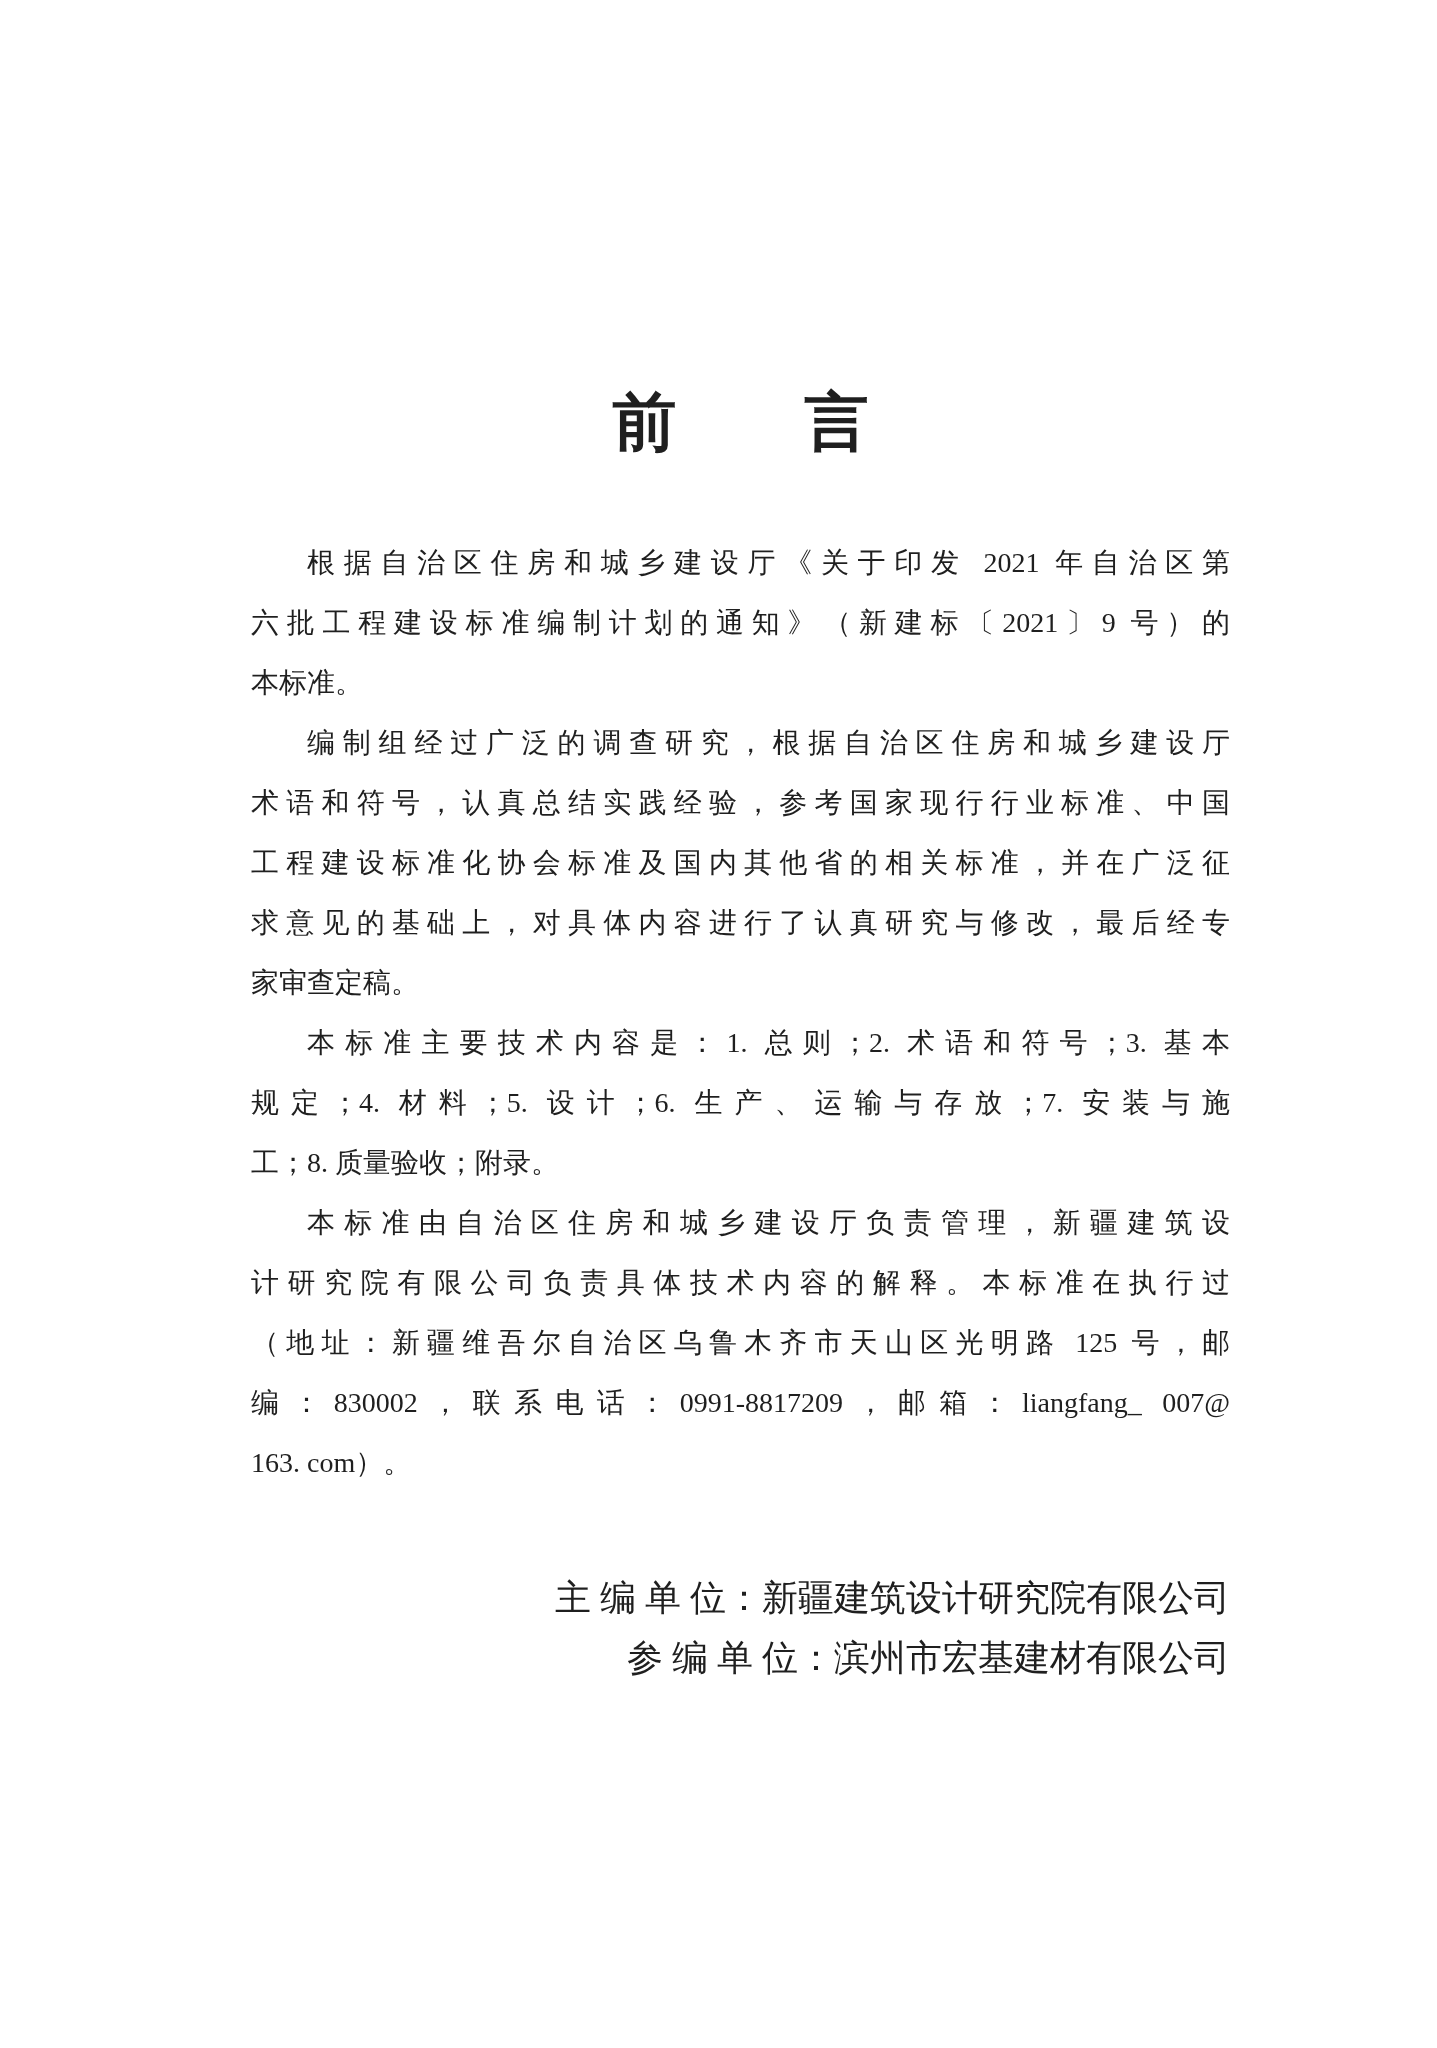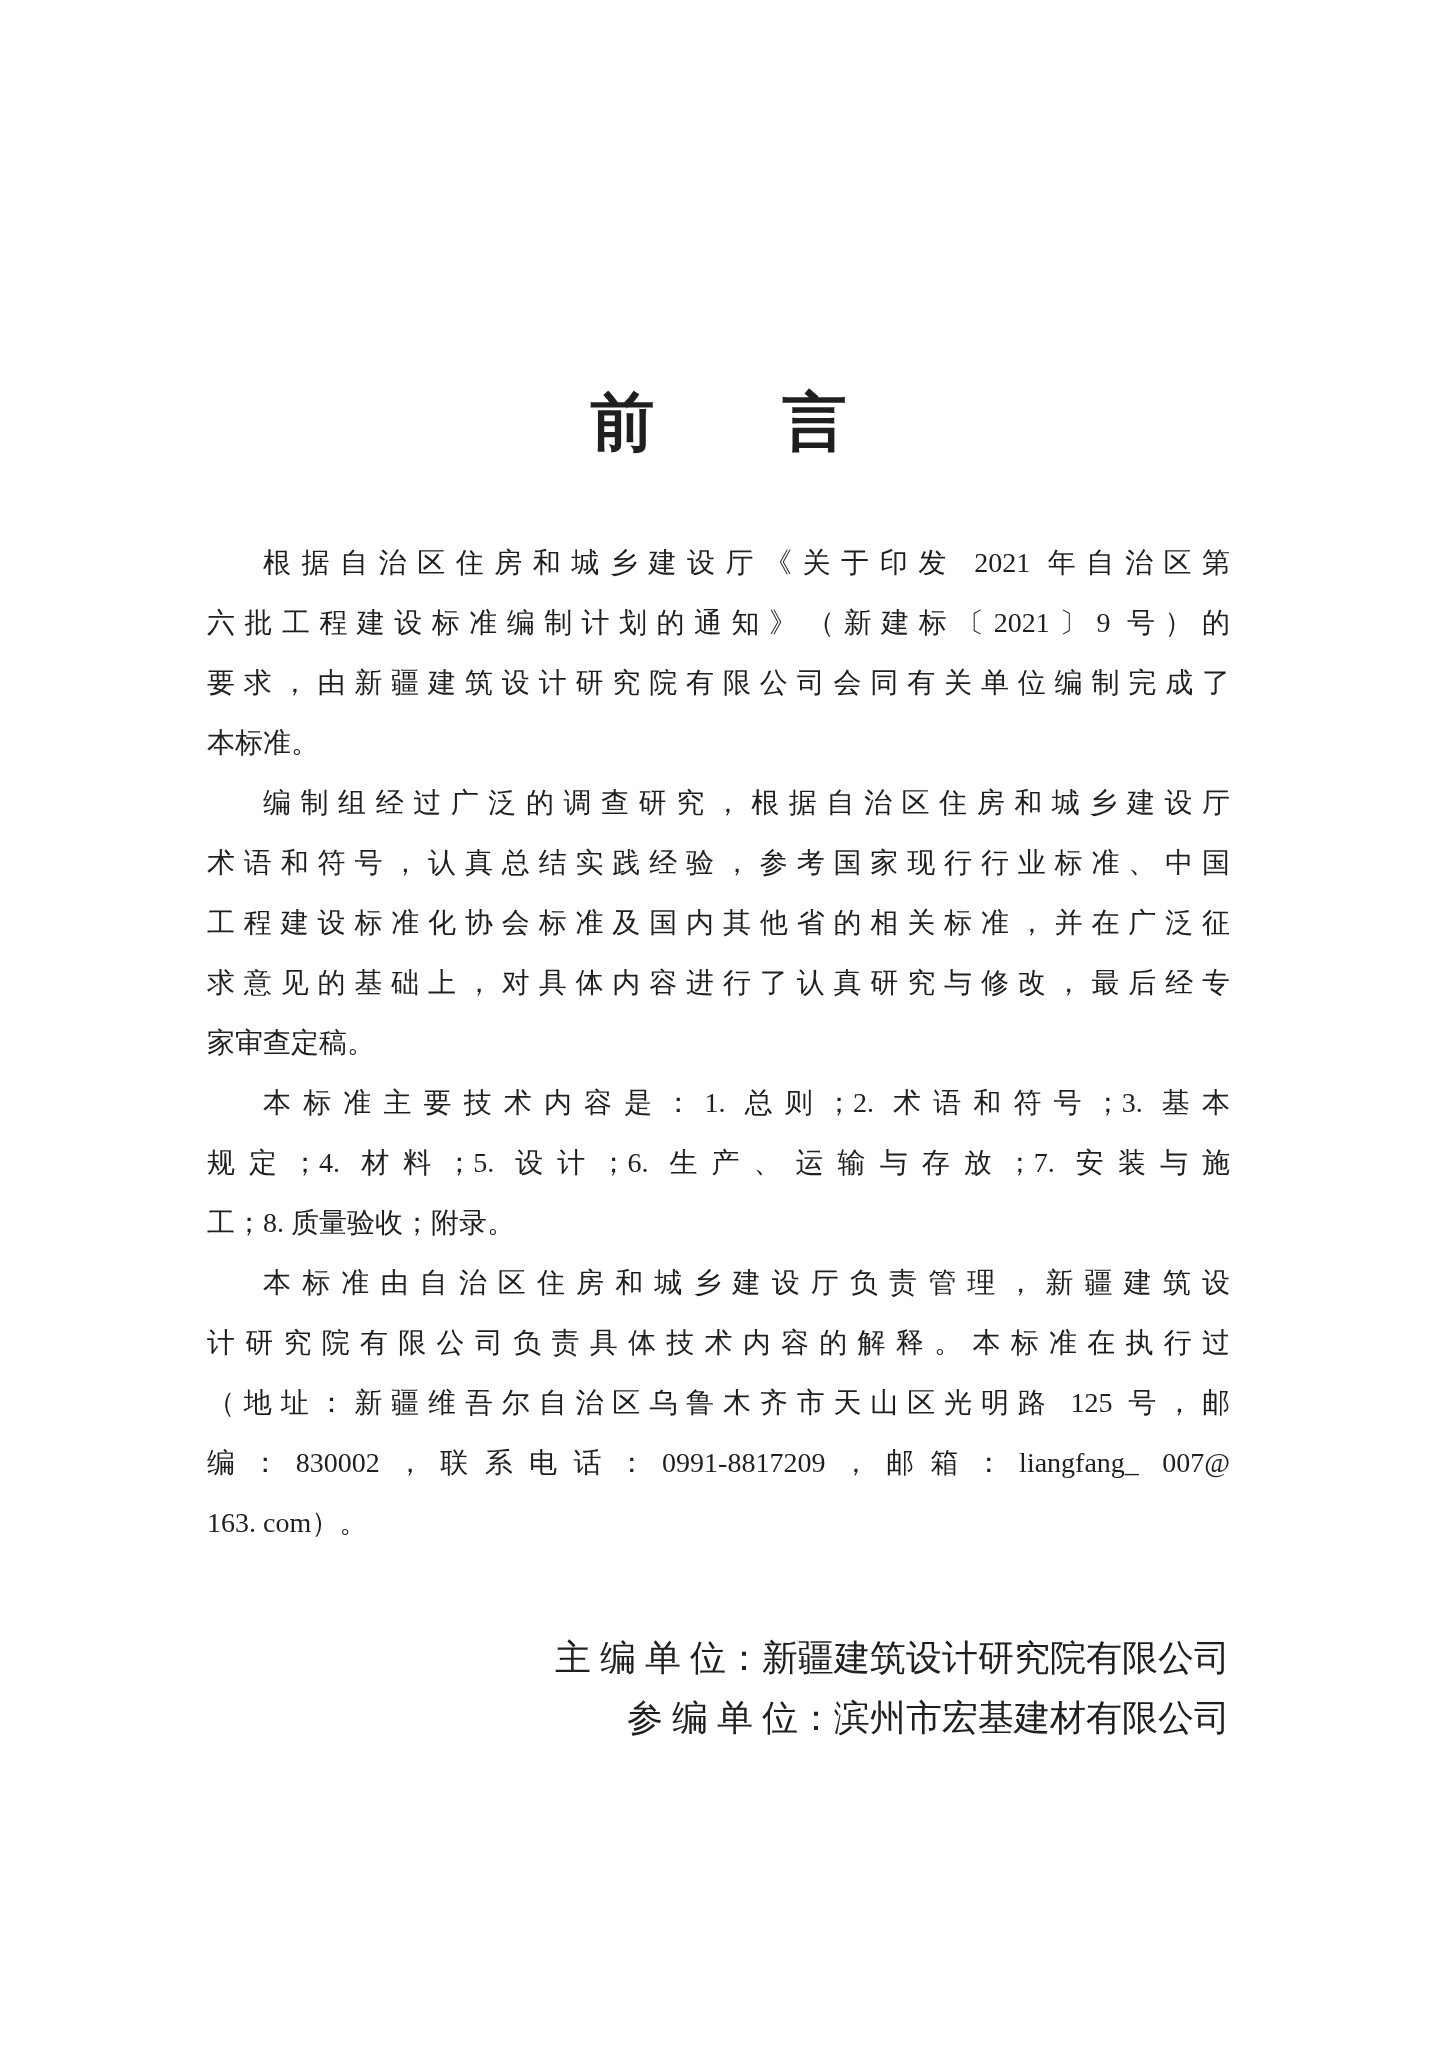--- a/index.html
+++ b/index.html
@@ -13,20 +13,21 @@
     position: relative;
     font-family: "Liberation Serif", "DejaVu Serif", serif;
     color: #1f1f1f;
     overflow: hidden;
   }
   .page {
     position: absolute;
     inset: 0;
     padding: 0 207px;
     box-sizing: border-box;
+    margin-left: 44px;
   }
   .title {
     margin: 0;
     padding-top: 388px;
     font-size: 64px;
     line-height: 70px;
     font-weight: bold;
     text-align: center;
     letter-spacing: 0;
     white-space: pre;
@@ -66,21 +67,20 @@
 </head>
 <body>
 
 <div class="page">
 
   <h1 class="title">前　　言</h1>
 
   <div class="body-text">
     <p class="line indent fill">根据自治区住房和城乡建设厅《关于印发 2021 年自治区第</p>
     <p class="line fill">六批工程建设标准编制计划的通知》（新建标〔2021〕9 号）的</p>
-    <p class="line fill">要求，由新疆建筑设计研究院有限公司会同有关单位编制完成了</p>
     <p class="line">本标准。</p>
     <p class="line indent fill">编制组经过广泛的调查研究，根据自治区住房和城乡建设厅</p>
     <p class="line fill">术语和符号，认真总结实践经验，参考国家现行行业标准、中国</p>
     <p class="line fill">工程建设标准化协会标准及国内其他省的相关标准，并在广泛征</p>
     <p class="line fill">求意见的基础上，对具体内容进行了认真研究与修改，最后经专</p>
     <p class="line">家审查定稿。</p>
     <p class="line indent fill">本标准主要技术内容是：1. 总则；2. 术语和符号；3. 基本</p>
     <p class="line fill">规定；4. 材料；5. 设计；6. 生产、运输与存放；7. 安装与施</p>
     <p class="line">工；8. 质量验收；附录。</p>
     <p class="line indent fill">本标准由自治区住房和城乡建设厅负责管理，新疆建筑设</p>

